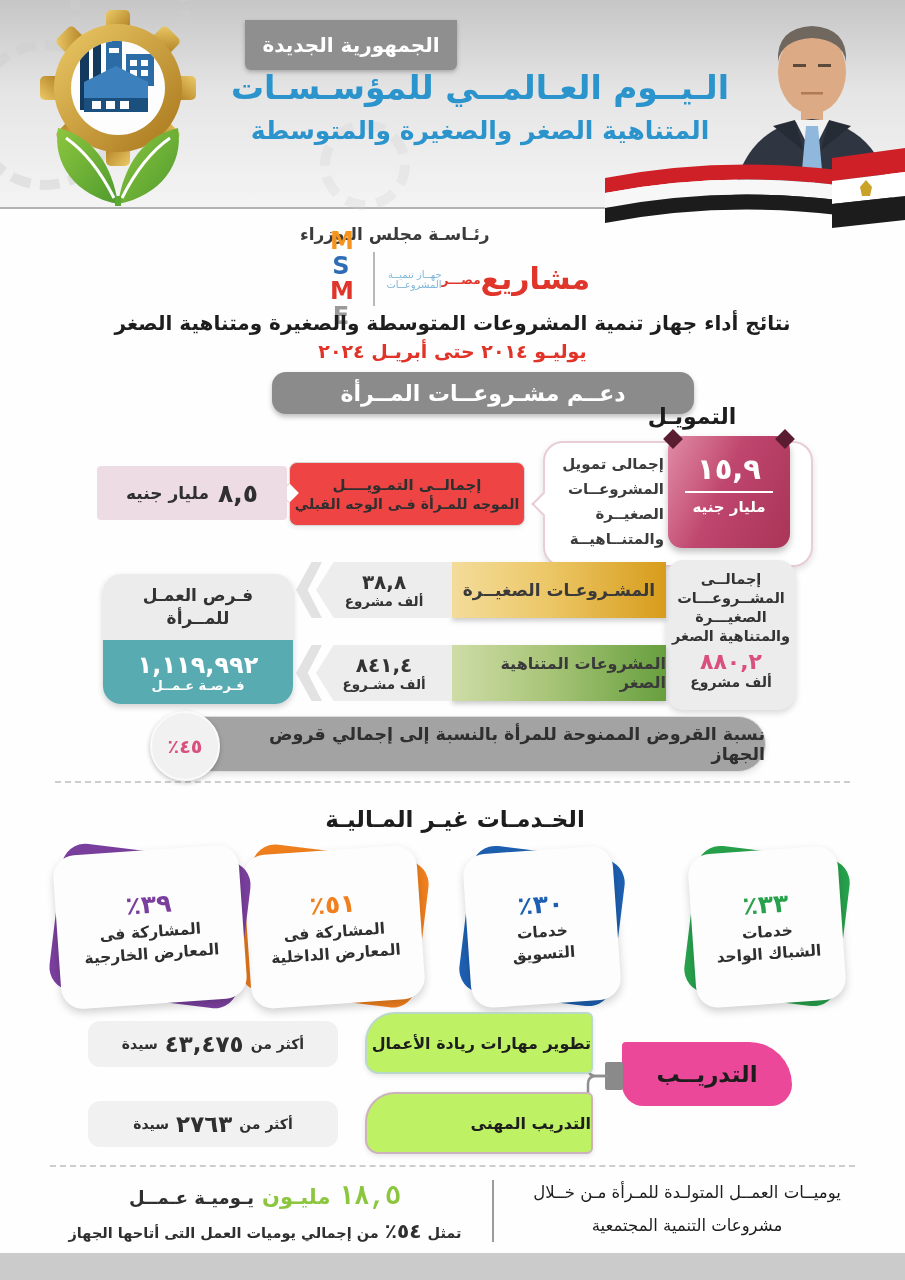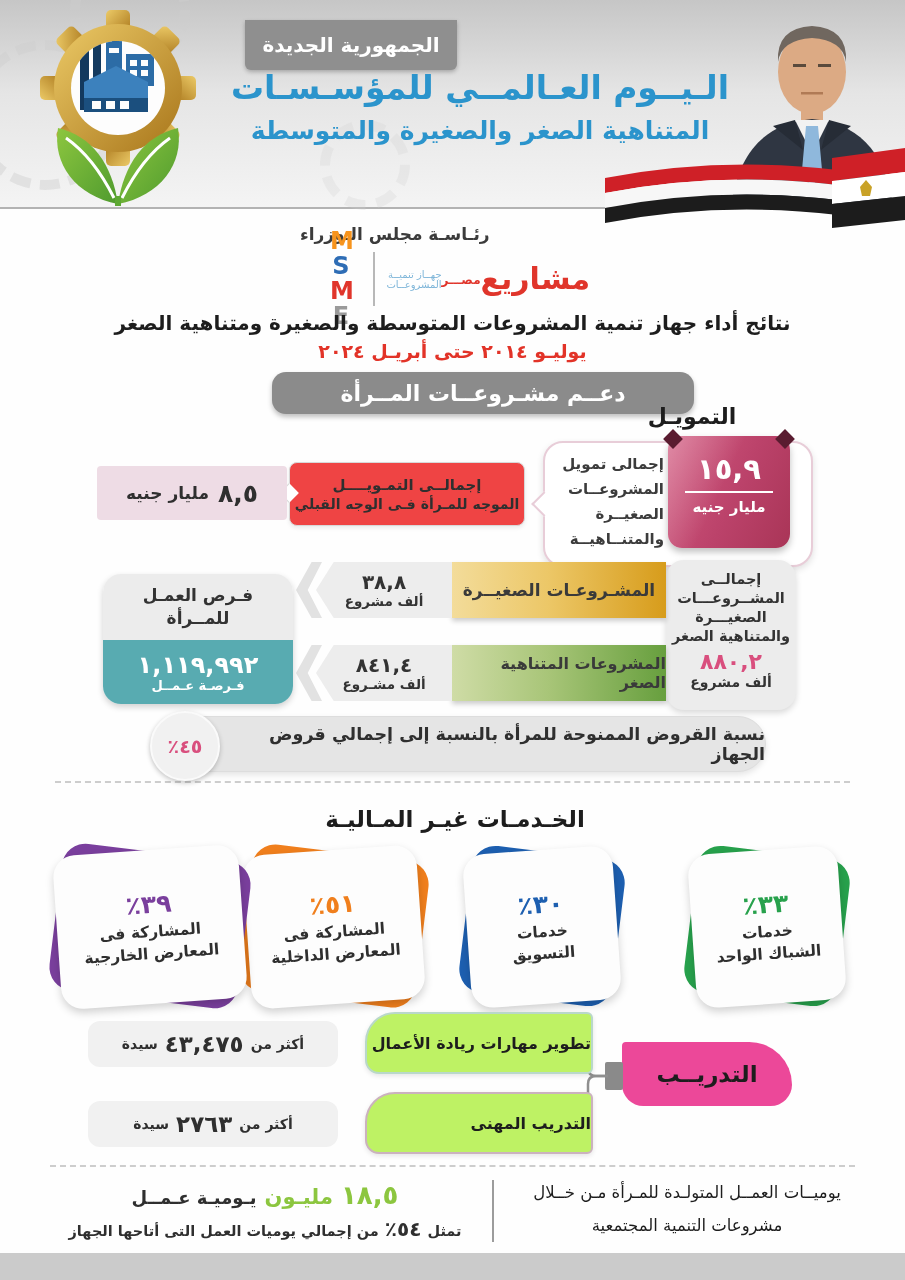--- a/index.html
+++ b/index.html
@@ -96,21 +96,21 @@
   .jobs-card{position:absolute;left:103px;top:574px;width:190px;height:130px;border-radius:18px;overflow:hidden;
         box-shadow:0 3px 6px rgba(0,0,0,.18);}
   .jobs-top{height:66px;background:#ececec;display:flex;flex-direction:column;align-items:center;
         justify-content:center;color:#333;font-size:17px;font-weight:bold;line-height:23px;}
   .jobs-bottom{height:64px;background:#58abb1;display:flex;flex-direction:column;align-items:center;
         justify-content:center;color:#fff;}
   .jobs-bottom .v{font-size:24px;font-weight:bold;line-height:26px;}
   .jobs-bottom .u{font-size:13px;font-weight:bold;}
 
   
-  .loans-pill{position:absolute;left:152px;top:716px;width:614px;height:56px;background:#e5e5e5;
+  .loans-pill{position:absolute;left:152px;top:716px;width:614px;height:56px;background:#a3a3a3;
         border:1.5px solid #ddd;border-radius:30px;box-shadow:0 3px 6px rgba(0,0,0,.1);
         display:flex;align-items:center;justify-content:center;padding-left:70px;box-sizing:border-box;
         font-size:17.5px;font-weight:bold;color:#2f2f2f;}
   .loans-circle{position:absolute;left:150px;top:711px;width:66px;height:66px;border-radius:50%;
         background:#f1f1f1;border:2px solid #fafafa;box-shadow:0 2px 5px rgba(0,0,0,.22);
         display:flex;align-items:center;justify-content:center;color:#d94f7e;font-weight:bold;font-size:19px;z-index:2;}
 
   .dash{position:absolute;border-top:2.5px dashed #cdcdcd;}
 
   
@@ -140,21 +140,21 @@
   .result-box2{top:1101px;}
   .result-box .p{font-size:14px;font-weight:bold;}
   .result-box .v{font-size:23px;font-weight:bold;}
 
   
   .wd-right{position:absolute;left:498px;top:1176px;width:378px;text-align:center;font-size:16.5px;
         font-weight:normal;color:#1d1d1d;line-height:33px;}
   .vline{position:absolute;left:492px;top:1180px;width:2px;height:62px;background:#9c9c9c;}
   .wd-left{position:absolute;left:55px;top:1180px;width:420px;text-align:center;color:#2f2f2f;}
   .wd-line1{display:flex;align-items:baseline;justify-content:center;gap:8px;}
-  .wd-line1 .v{font-size:26px;font-weight:bold;color:#8cc63f;}
+  .wd-line1 .v{font-size:26px;font-weight:bold;color:#8cc63f;font-family:Liberation Mono, monospace;}
   .wd-line1 .m{font-size:21px;font-weight:bold;color:#8cc63f;}
   .wd-line1 .r{font-size:18px;font-weight:bold;color:#2f2f2f;}
   .wd-line2{display:flex;align-items:baseline;justify-content:center;gap:6px;margin-top:7px;}
   .wd-line2 .p{font-size:14.5px;font-weight:bold;}
   .wd-line2 .v{font-size:20px;font-weight:bold;}
 
   .footer-bar{position:absolute;left:0;top:1253px;width:905px;height:27px;background:#cbcbcb;}
 </style>
 </head>
 <body>

